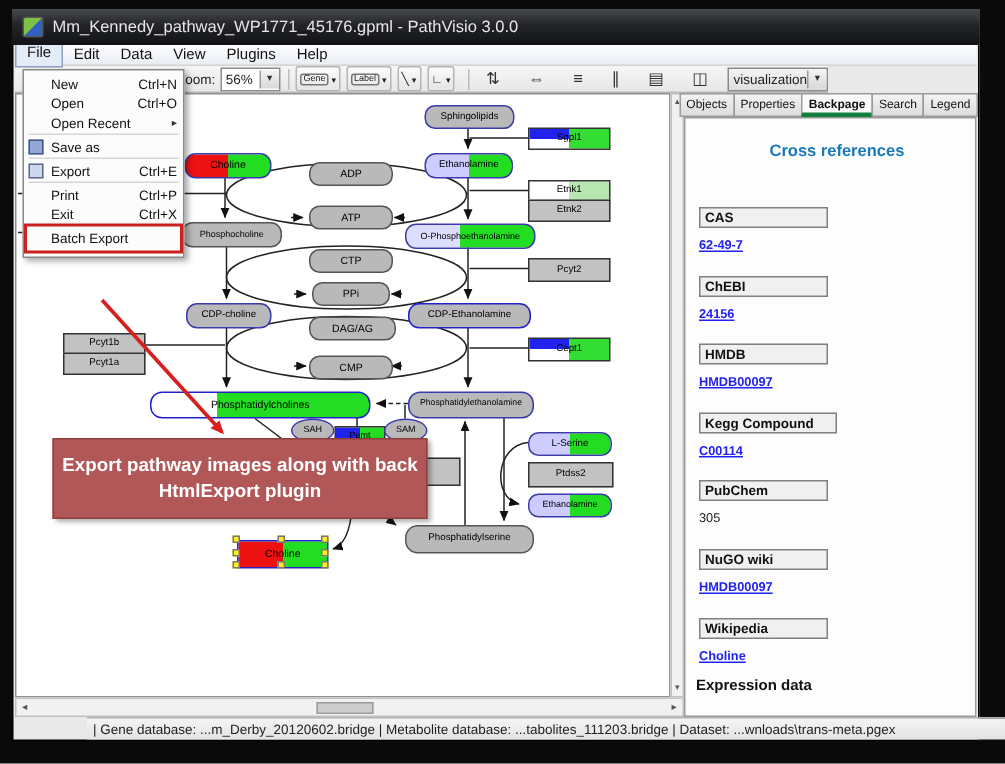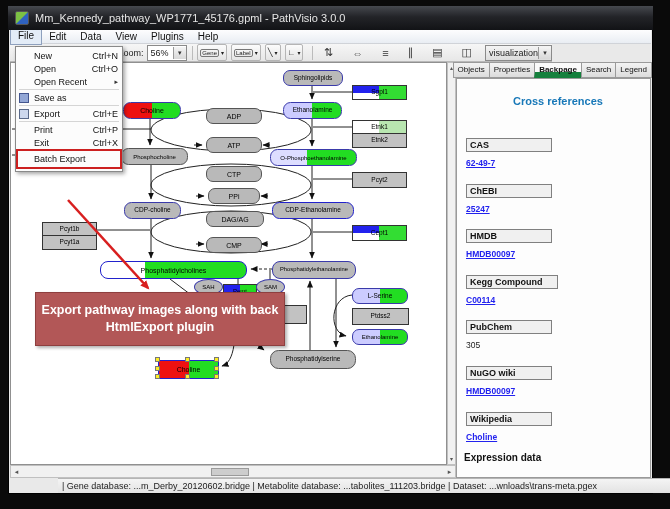--- a/index.html
+++ b/index.html
@@ -38,21 +38,21 @@
     font-size:6px;color:#555;text-align:center;z-index:2;}
   #hscroll{left:10px;top:465px;width:446px;height:13px;background:#f1f1f1;border:1px solid #c0c0c0;z-index:2;}
   #hthumb{left:200px;top:2px;width:38px;height:8px;background:#cdcdcd;border:1px solid #9a9a9a;}
   .scr-arr{font-size:7px;color:#555;line-height:11px;width:11px;text-align:center;position:absolute;top:0;}
 
   
   #sidebar{left:456px;top:62px;width:195px;height:416px;background:#ececec;z-index:3;}
   #tabbar{left:0;top:0;width:195px;height:16px;display:flex;font-size:8px;color:#111;justify-content:flex-end;}
   .tab{border:1px solid #9a9a9a;border-bottom:1px solid #9a9a9a;background:linear-gradient(#f3f3f3,#dcdcdc);
     padding:2px 4px 0 4px;margin-right:-1px;height:16px;box-sizing:border-box;}
-  .tab.active{background:#fafafa;border-bottom:6px solid #15803d;font-weight:bold;}
+  .tab.active{background:#fafafa;border-bottom:3px solid #15803d;font-weight:bold;}
   #sb-body{left:0;top:16px;width:195px;height:400px;background:#fdfdfd;border:1px solid #9a9a9a;}
   #sb-heading{left:12px;top:33px;font-size:11px;font-weight:bold;color:#1878b8;margin-left:45px;}
   .sb-sec-head{left:10px;width:86px;height:14px;background:#f0f0f0;border:1px solid #808080;
     font-size:9px;font-weight:bold;color:#111;padding:1px 0 0 3px;}
   .sb-sec-val{left:10px;font-size:8.5px;font-weight:bold;}
   .sb-link{color:#2222ee;text-decoration:underline;}
   .sb-plain{color:#222;font-weight:normal;}
   #sb-footer{left:8px;top:390px;font-size:10px;font-weight:bold;color:#111;}
 
   
@@ -327,21 +327,21 @@
       <span class="tab active">Backpage</span>
       <span class="tab">Search</span>
       <span class="tab">Legend</span>
     </div>
   <div id="sb-body" class="abs"></div>
   <div id="sb-heading" class="abs">Cross references</div>
   <div id="sb-sections">
       <div class="abs sb-sec-head" style="top: 76px;">CAS</div>
       <div class="abs sb-sec-val sb-link" style="top: 96px;">62-49-7</div>
       <div class="abs sb-sec-head" style="top: 121.6px;">ChEBI</div>
-      <div class="abs sb-sec-val sb-link" style="top: 141.6px;">25247</div>
+      <div class="abs sb-sec-val sb-link" style="top: 141.6px;">24156</div>
       <div class="abs sb-sec-head" style="top: 167.2px;">HMDB</div>
       <div class="abs sb-sec-val sb-link" style="top: 187.2px;">HMDB00097</div>
       <div class="abs sb-sec-head" style="top: 212.8px; width: 92px;">Kegg Compound</div>
       <div class="abs sb-sec-val sb-link" style="top: 232.8px;">C00114</div>
       <div class="abs sb-sec-head" style="top: 258.4px;">PubChem</div>
       <div class="abs sb-sec-val sb-plain" style="top: 278.4px;">305</div>
       <div class="abs sb-sec-head" style="top: 304px;">NuGO wiki</div>
       <div class="abs sb-sec-val sb-link" style="top: 324px;">HMDB00097</div>
       <div class="abs sb-sec-head" style="top: 349.6px;">Wikipedia</div>
       <div class="abs sb-sec-val sb-link" style="top: 369.6px;">Choline</div>

